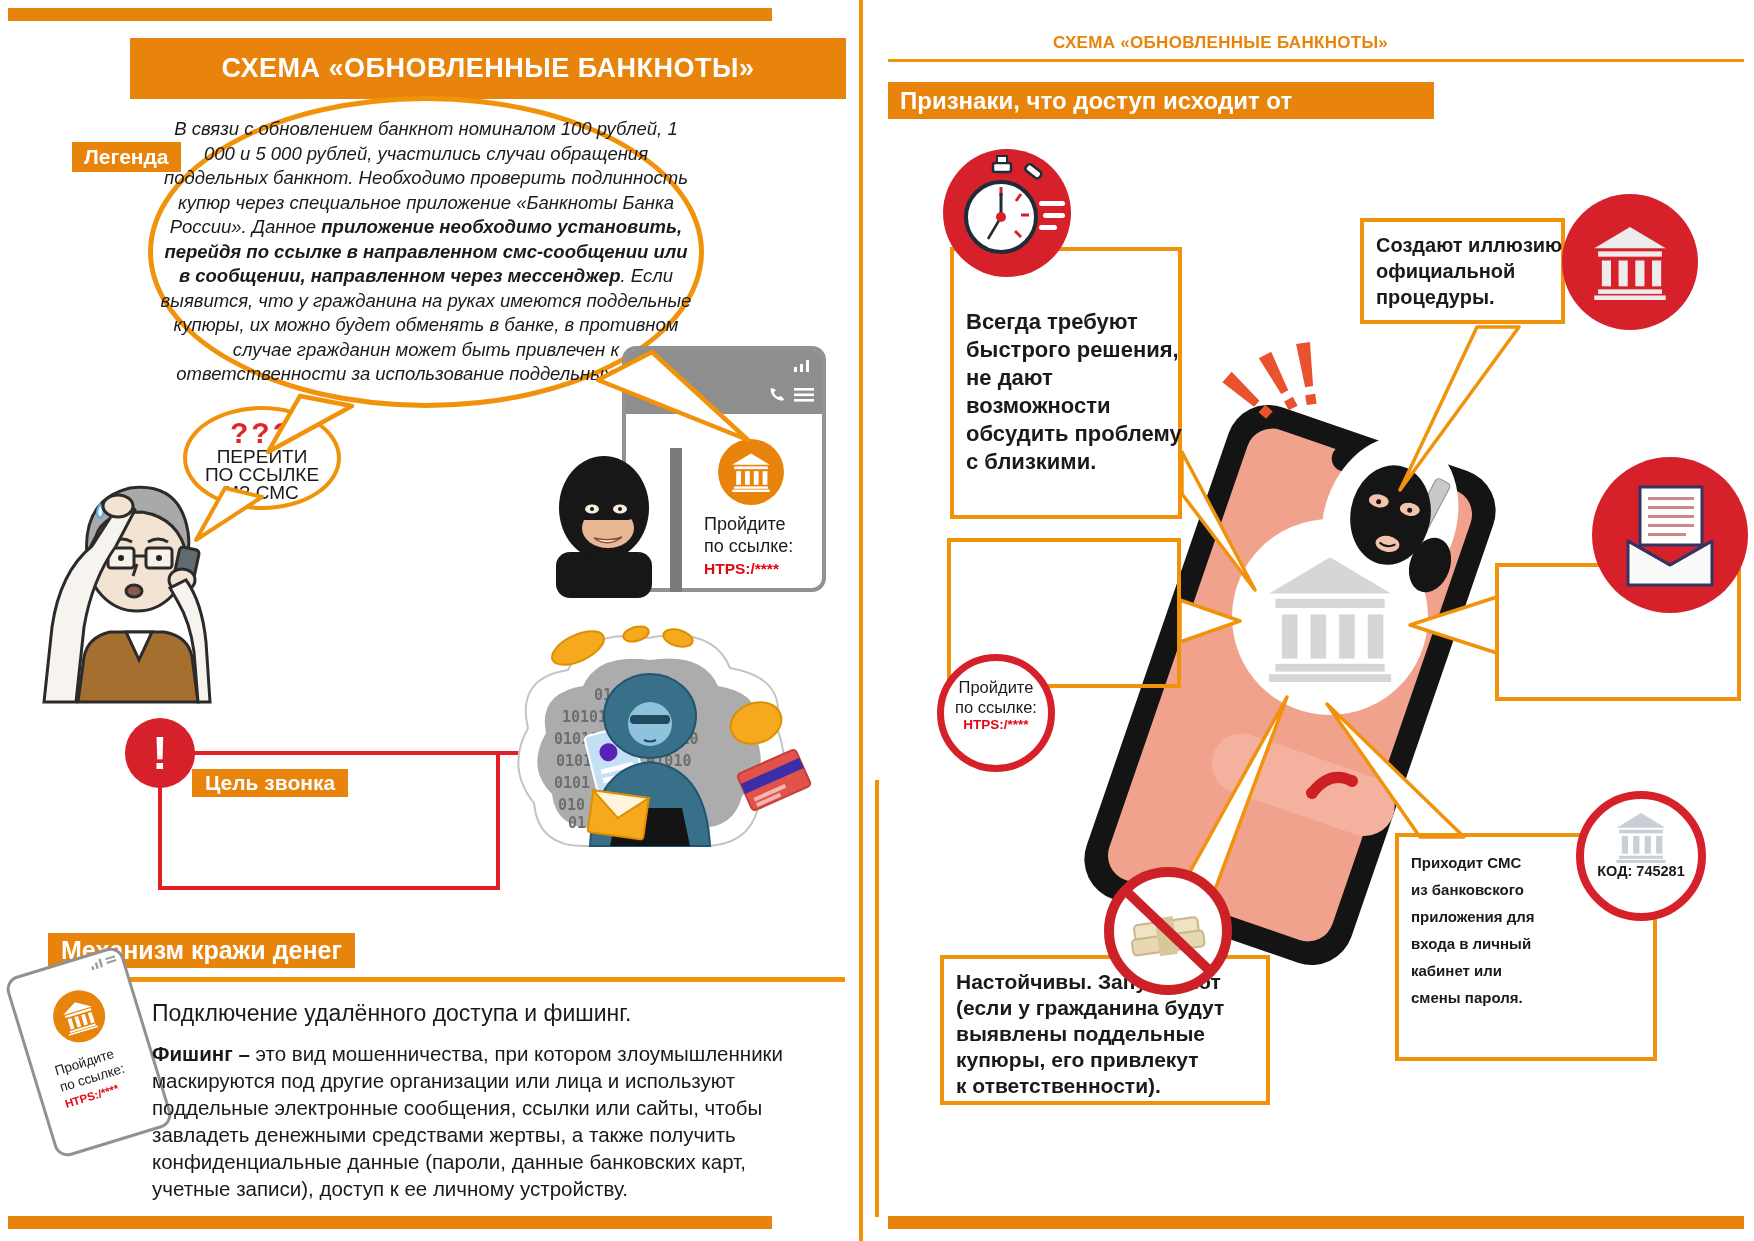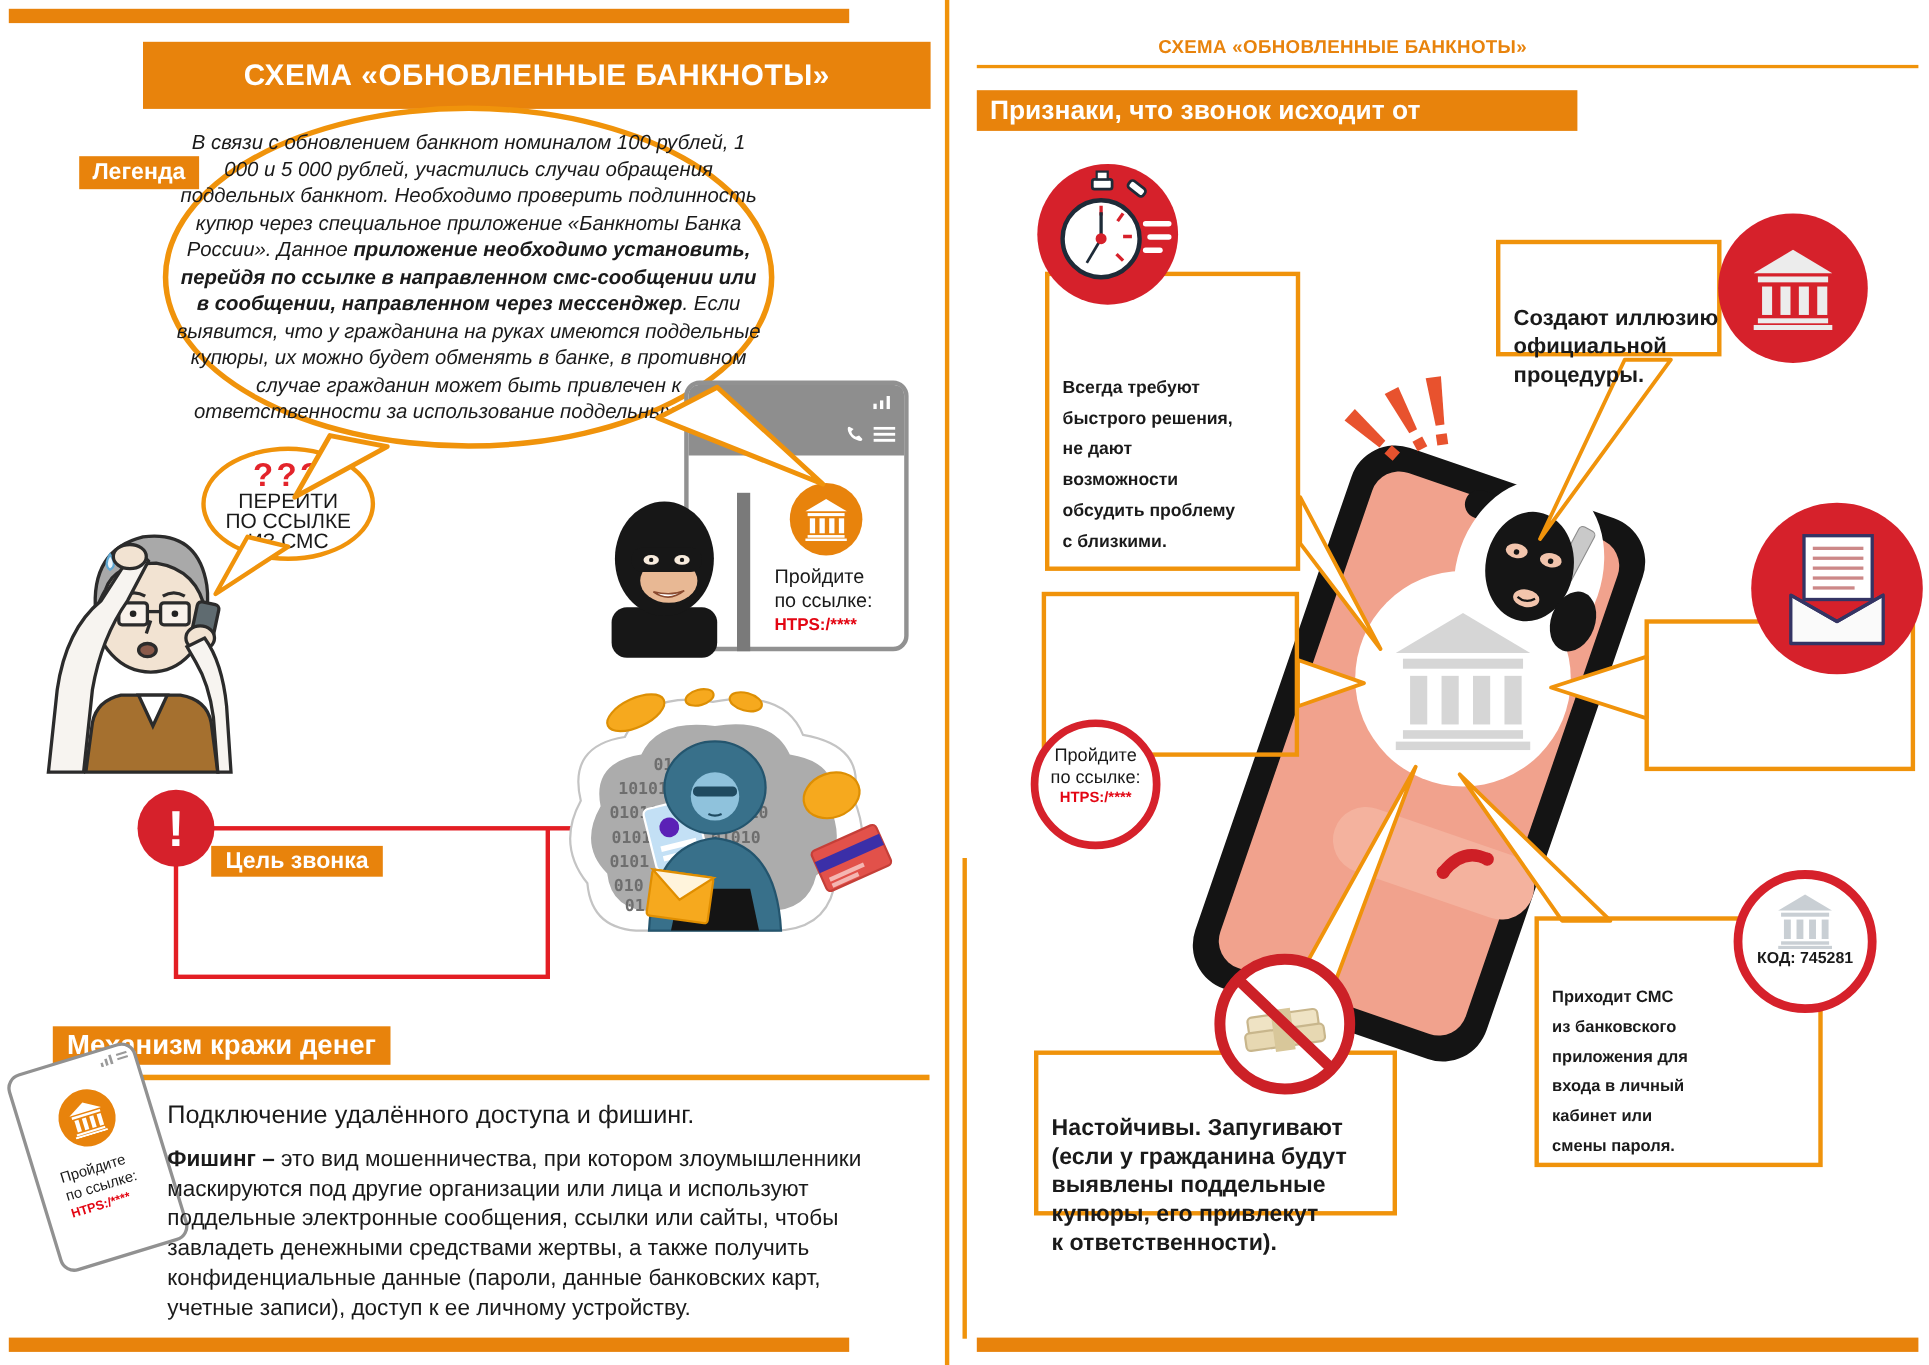--- a/index.html
+++ b/index.html
@@ -6,21 +6,21 @@
     --orange:#E8830C; --ob:#F0930B; --red:#D6212B; --lred:#E30613;
     --alert:#E8522E; --ink:#1A1A1A; --redbox:#E31E24;
   }
   html,body{margin:0;padding:0;background:#fff;}
   body{font-family:"Liberation Sans","DejaVu Sans",sans-serif;color:var(--ink);}
   .poster{position:relative;width:1754px;height:1241px;background:#fff;overflow:hidden;}
   .abs{position:absolute;}
   .strip{background:var(--orange);}
   .olabel{background:var(--orange);color:#fff;font-weight:bold;display:inline-block;}
   .obox{border:4px solid var(--ob);background:transparent;}
-  .btxt{font-weight:bold;white-space:pre-line;color:var(--ink);margin-top:44px;}
+  .btxt{font-weight:bold;white-space:pre-line;color:var(--ink);}
   .title-banner{background:var(--orange);color:#fff;font-weight:bold;font-size:27px;
     display:flex;align-items:center;justify-content:center;letter-spacing:.5px;}
   .bubble{background:#fff;border:5px solid var(--ob);border-radius:50%;
     display:flex;align-items:center;justify-content:center;z-index:2;}
   .bubble p{width:532px;margin:0;text-align:center;font-style:italic;font-size:18.5px;line-height:24.5px;}
   .qbubble{background:#fff;border:4px solid var(--ob);border-radius:50%;text-align:center;z-index:2;}
   .qmarks{color:#E3242B;font-weight:bold;font-size:30px;letter-spacing:3px;line-height:30px;margin-top:8px;}
   .qtext{font-weight:normal;font-size:19px;line-height:18px;white-space:pre-line;}
   .phone{background:#fff;border:4px solid #919191;border-radius:14px;box-sizing:border-box;z-index:2;}
   .phone .bar{background:#8E8E8E;border-radius:9px 9px 0 0;position:relative;}
@@ -237,21 +237,21 @@
     <b>Фишинг –</b><span> это вид мошенничества, при котором злоумышленники маскируются под другие организации или лица и используют поддельные электронные сообщения, ссылки или сайты, чтобы завладеть денежными средствами жертвы, а также получить конфиденциальные данные (пароли, данные банковских карт, учетные записи), доступ к ее личному устройству.</span>
   </div>
 
   <div class="abs strip" style="left:8px;top:1216px;width:764px;height:13px;z-index:2"></div>
 
   <div class="abs rule" style="left:859px;top:0;width:3.5px;height:1241px;z-index:0"></div>
 
   <div class="abs" style="left:1053px;top:33px;font-weight:bold;font-size:17px;color:var(--orange);letter-spacing:.3px;z-index:2">СХЕМА «ОБНОВЛЕННЫЕ БАНКНОТЫ»</div>
   <div class="abs rule" style="left:888px;top:59px;width:856px;height:3px;z-index:2"></div>
 
-  <div class="abs olabel" style="left:888px;top:82px;width:546px;height:37px;font-size:24px;line-height:37px;padding-left:12px;box-sizing:border-box;z-index:2">Признаки, что звонок исходит от мошенников</div>
+  <div class="abs olabel" style="left:888px;top:82px;width:546px;height:37px;font-size:24px;line-height:37px;padding-left:12px;box-sizing:border-box;z-index:2">Признаки, что доступ исходит от мошенников</div>
 
   <div class="abs redcircle" style="left:943px;top:149px;width:128px;height:128px;">
     <svg width="128" height="128" viewBox="0 0 128 128">
       <rect x="50" y="14" width="18" height="9" rx="2" fill="#fff" stroke="#1E2B38" stroke-width="2.5"></rect>
       <rect x="54" y="7" width="10" height="7" fill="#fff" stroke="#1E2B38" stroke-width="2"></rect>
       <rect x="82" y="18" width="17" height="8" rx="3" fill="#fff" stroke="#1E2B38" stroke-width="2.5" transform="rotate(38 90 22)"></rect>
       <circle cx="58" cy="68" r="35" fill="#fff" stroke="#1E2B38" stroke-width="4"></circle>
       <line x1="58" y1="38" x2="58" y2="47" stroke="#D6212B" stroke-width="3"></line>
       <line x1="78" y1="45" x2="73" y2="52" stroke="#D6212B" stroke-width="3"></line>
       <line x1="86" y1="66" x2="78" y2="66" stroke="#D6212B" stroke-width="3"></line>
@@ -259,21 +259,21 @@
       <line x1="58" y1="68" x2="58" y2="44" stroke="#1E2B38" stroke-width="3"></line>
       <line x1="58" y1="68" x2="45" y2="90" stroke="#1E2B38" stroke-width="2.5"></line>
       <circle cx="58" cy="68" r="5" fill="#D6212B"></circle>
       <rect x="96" y="52" width="26" height="5" rx="2.5" fill="#fff"></rect>
       <rect x="100" y="64" width="22" height="5" rx="2.5" fill="#fff"></rect>
       <rect x="96" y="76" width="18" height="5" rx="2.5" fill="#fff"></rect>
     </svg>
   </div>
 
   <div class="abs obox" style="left:950px;top:247px;width:232px;height:272px;box-sizing:border-box;z-index:2"></div>
-  <div class="abs btxt" style="left:966px;top:295px;font-size:16px;line-height:28px;z-index:3">Всегда требуют
+  <div class="abs btxt" style="left:966px;top:308px;font-size:22px;line-height:28px;z-index:3">Всегда требуют
 быстрого решения,
 не дают
 возможности
 обсудить проблему
 с близкими.</div>
 
   <svg class="abs" style="left:1205px;top:325px;z-index:2" width="130" height="140" viewBox="0 0 130 140" fill="#E8522E">
     <g transform="translate(22,52) rotate(-48)">
         <polygon points="-7,0 7,0 4,40 -4,40"></polygon>
         <rect x="-5" y="47" width="10" height="10"></rect>

